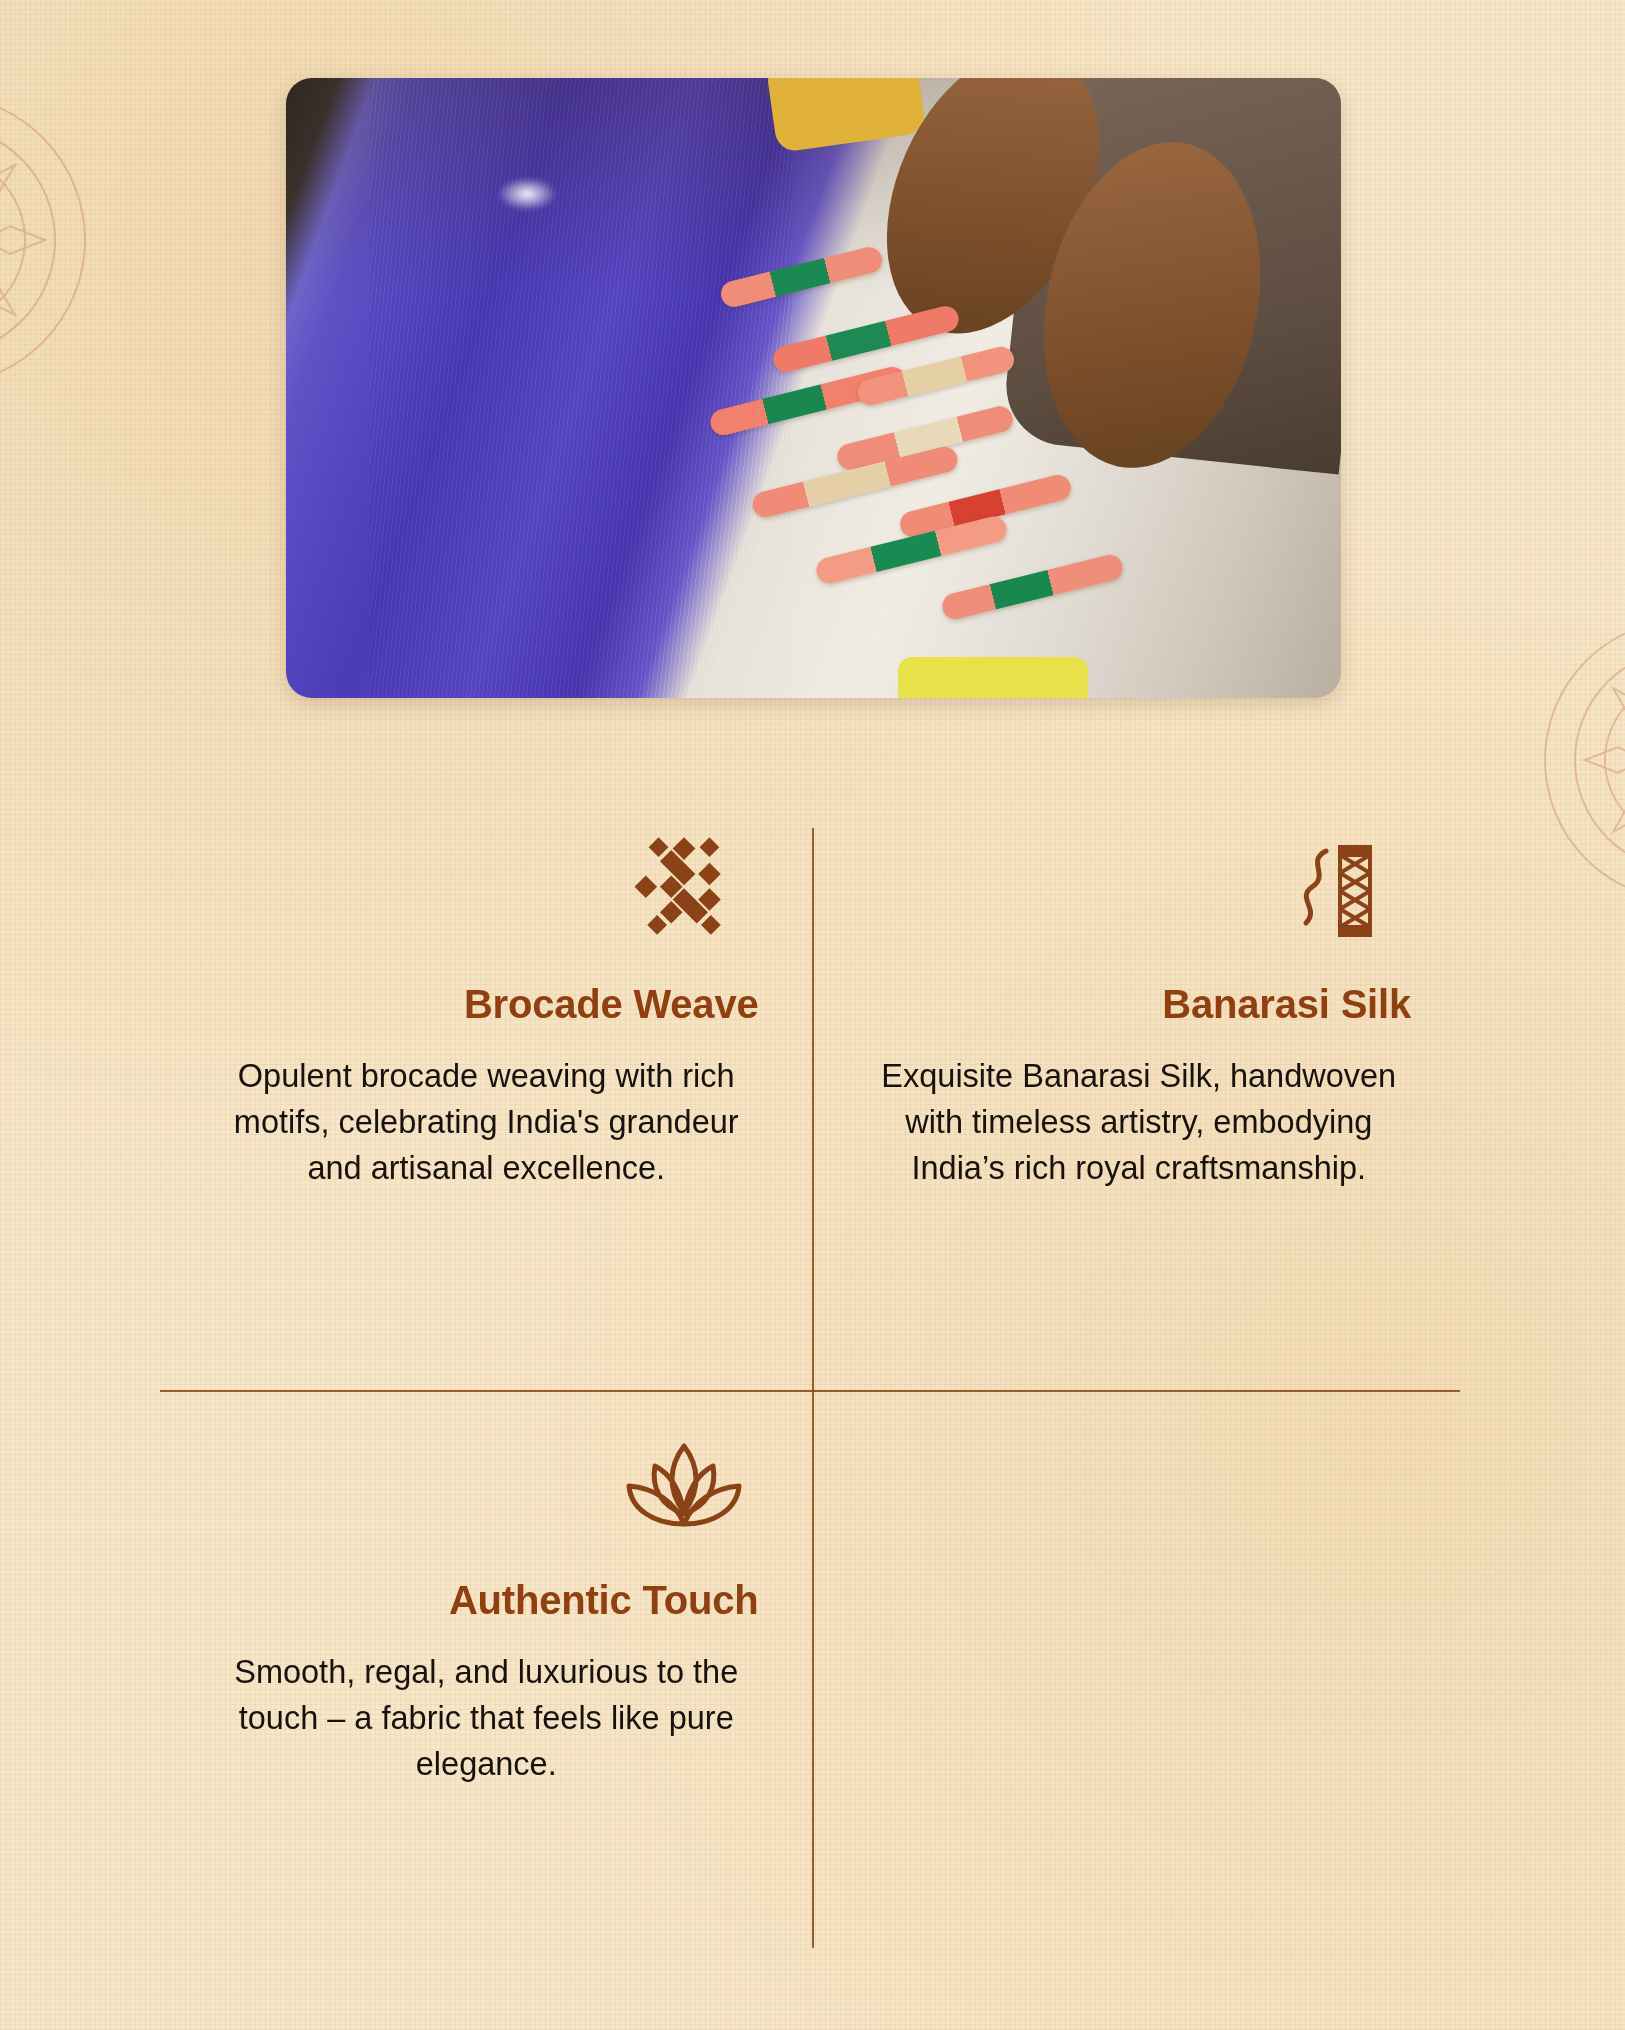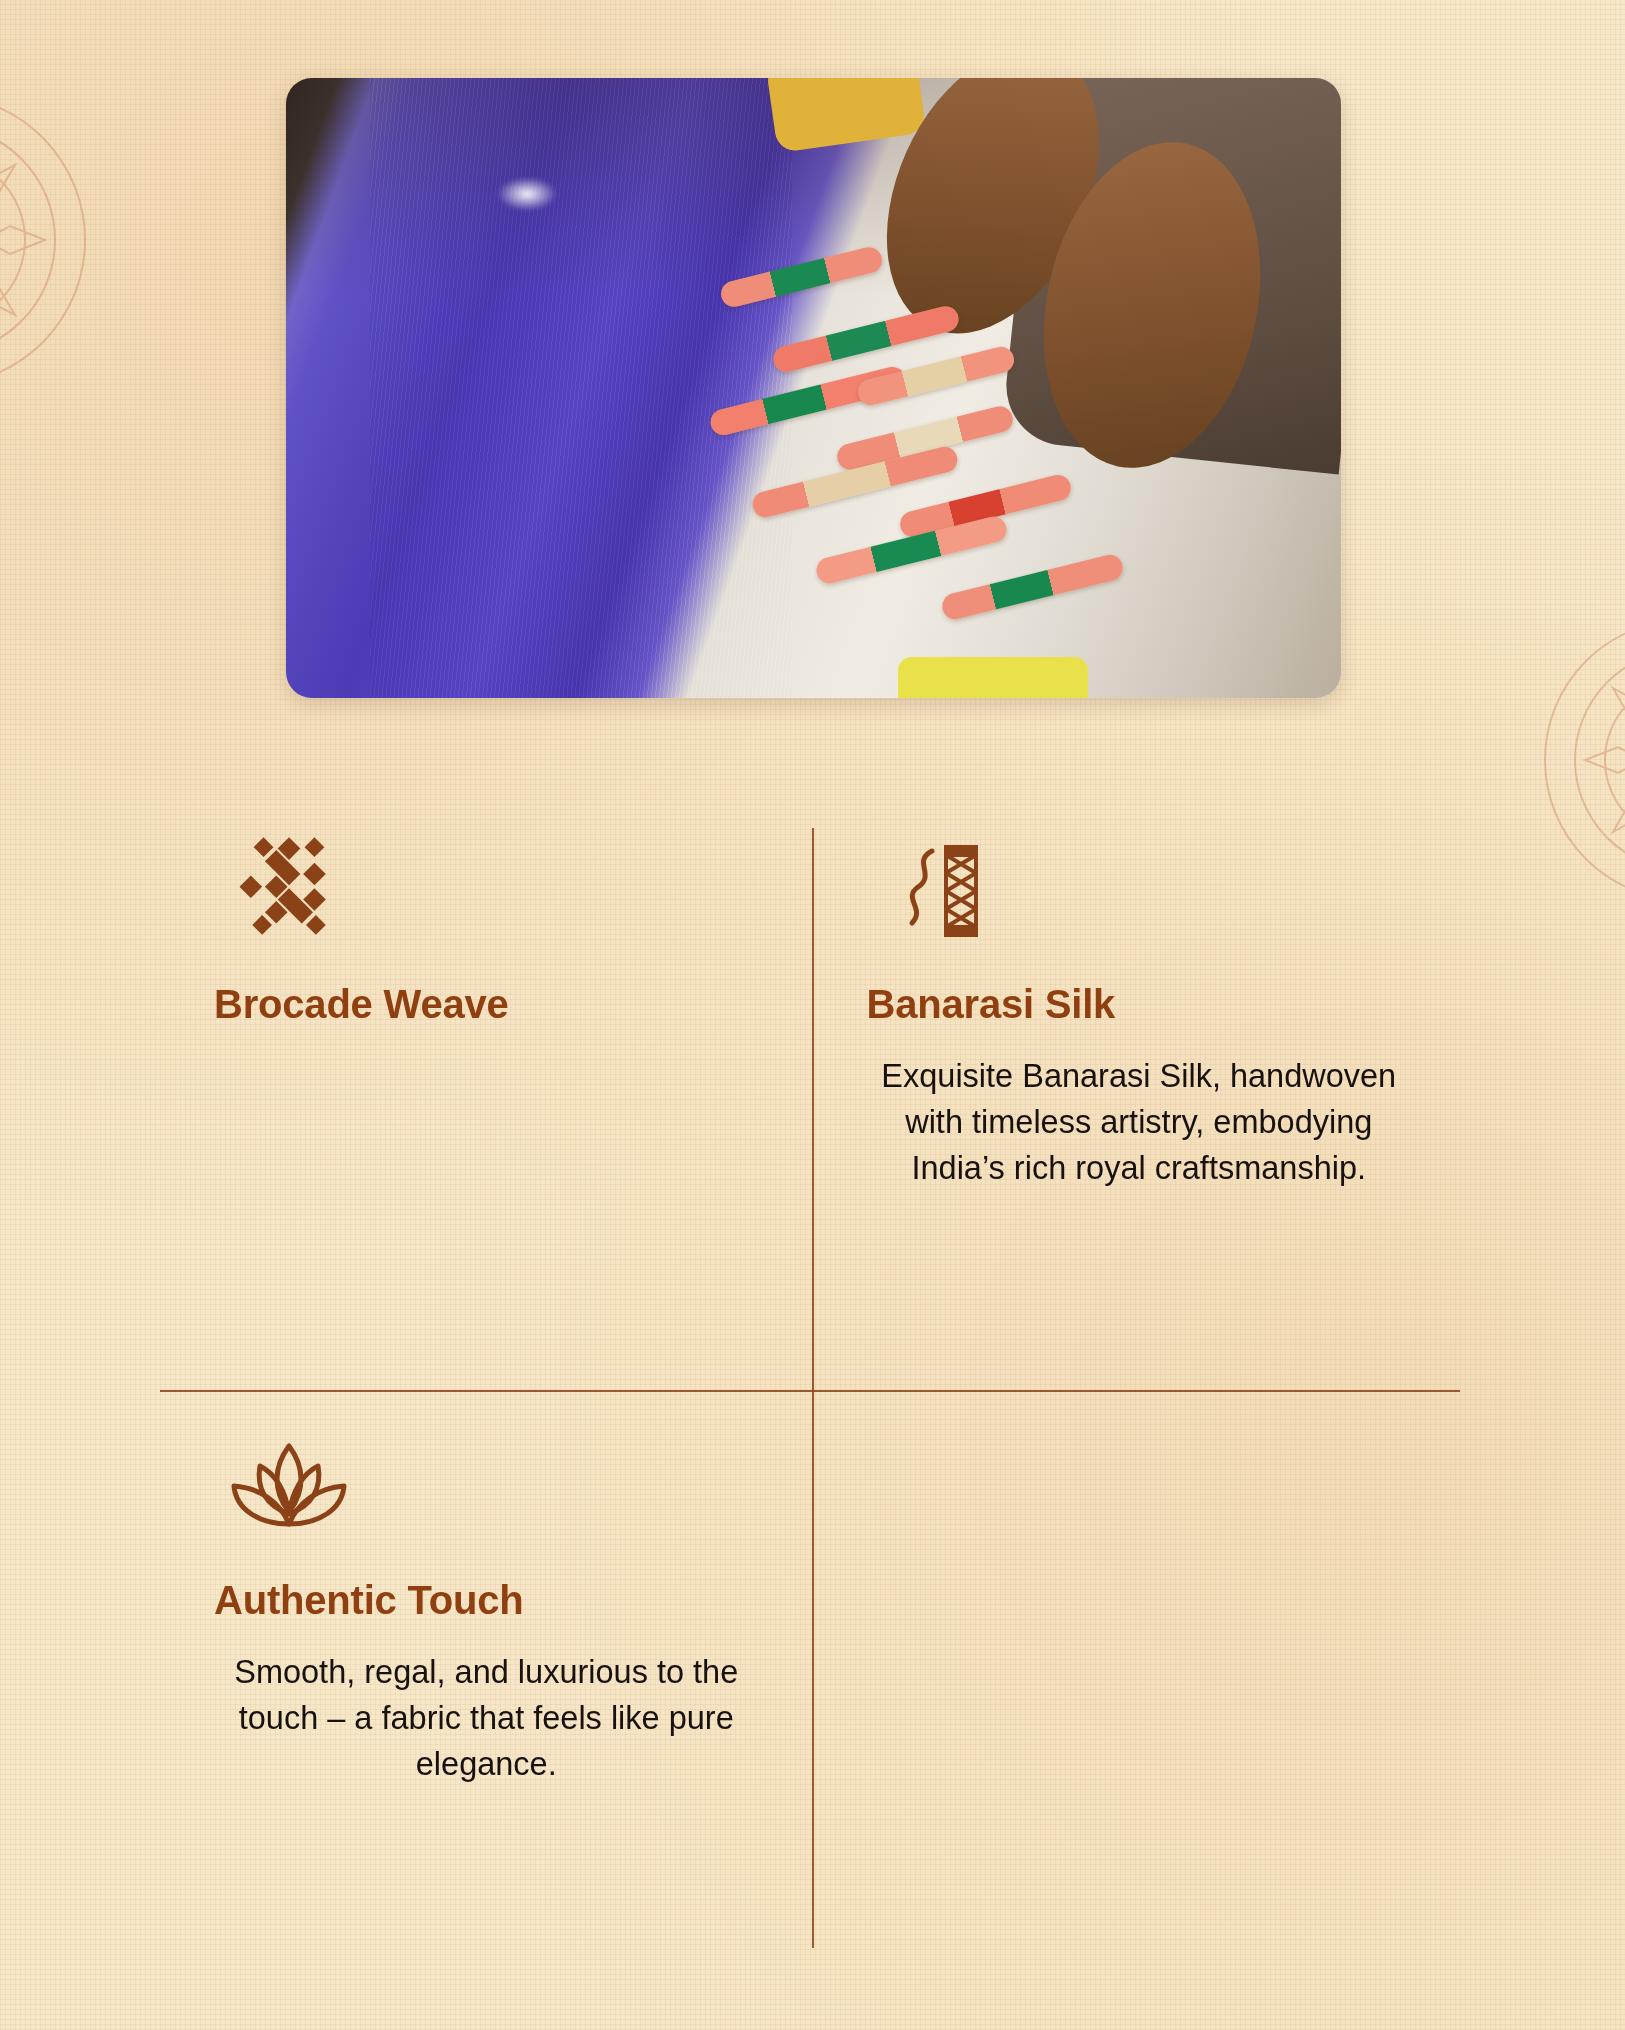--- a/index.html
+++ b/index.html
@@ -172,21 +172,21 @@
     top: 1390px;
     width: 1300px;
     height: 2px;
     background: #8a4216;
     opacity: 0.85;
   }
 
   .cell {
     display: flex;
     flex-direction: column;
-    align-items: flex-start;
+    align-items: flex-end;
     padding: 0 54px;
     box-sizing: border-box;
   }
   .cell.tl { padding-top: 16px; }
   .cell.tr { padding-top: 16px; }
   .cell.bl { padding-top: 42px; }
   .cell.br { padding-top: 42px; }
 
   .cell-icon {
     width: 150px;
@@ -316,20 +316,21 @@
             <rect x="58" y="76" width="16" height="16"></rect>
             <rect x="76" y="76" width="16" height="16" opacity="0"></rect>
             <rect x="4" y="40" width="14" height="14"></rect>
             <rect x="96" y="58" width="14" height="14"></rect>
             <rect x="40" y="4" width="14" height="14"></rect>
             <rect x="58" y="96" width="14" height="14"></rect>
           </g>
         </svg>
       </div>
       <div class="cell-title">Brocade Weave</div>
+      <div class="cell-desc">Opulent brocade weaving with rich motifs, celebrating India's grandeur and artisanal excellence.</div>
     </div>
 
     <div class="cell tr">
       <div class="cell-icon">
         <svg viewBox="0 0 120 120" width="120" height="120" fill="none" stroke="currentColor" stroke-width="5">
           <rect x="62" y="14" width="34" height="10" fill="currentColor" stroke="none"></rect>
           <rect x="62" y="96" width="34" height="10" fill="currentColor" stroke="none"></rect>
           <rect x="64" y="24" width="30" height="72" stroke-width="4"></rect>
           <path d="M64 24 L94 42 M94 24 L64 42 M64 42 L94 60 M94 42 L64 60 M64 60 L94 78 M94 60 L64 78 M64 78 L94 96 M94 78 L64 96" stroke-width="4"></path>
           <path d="M50 20 C30 30 54 44 36 56 C20 67 44 78 30 92" stroke-width="5" stroke-linecap="round"></path>

